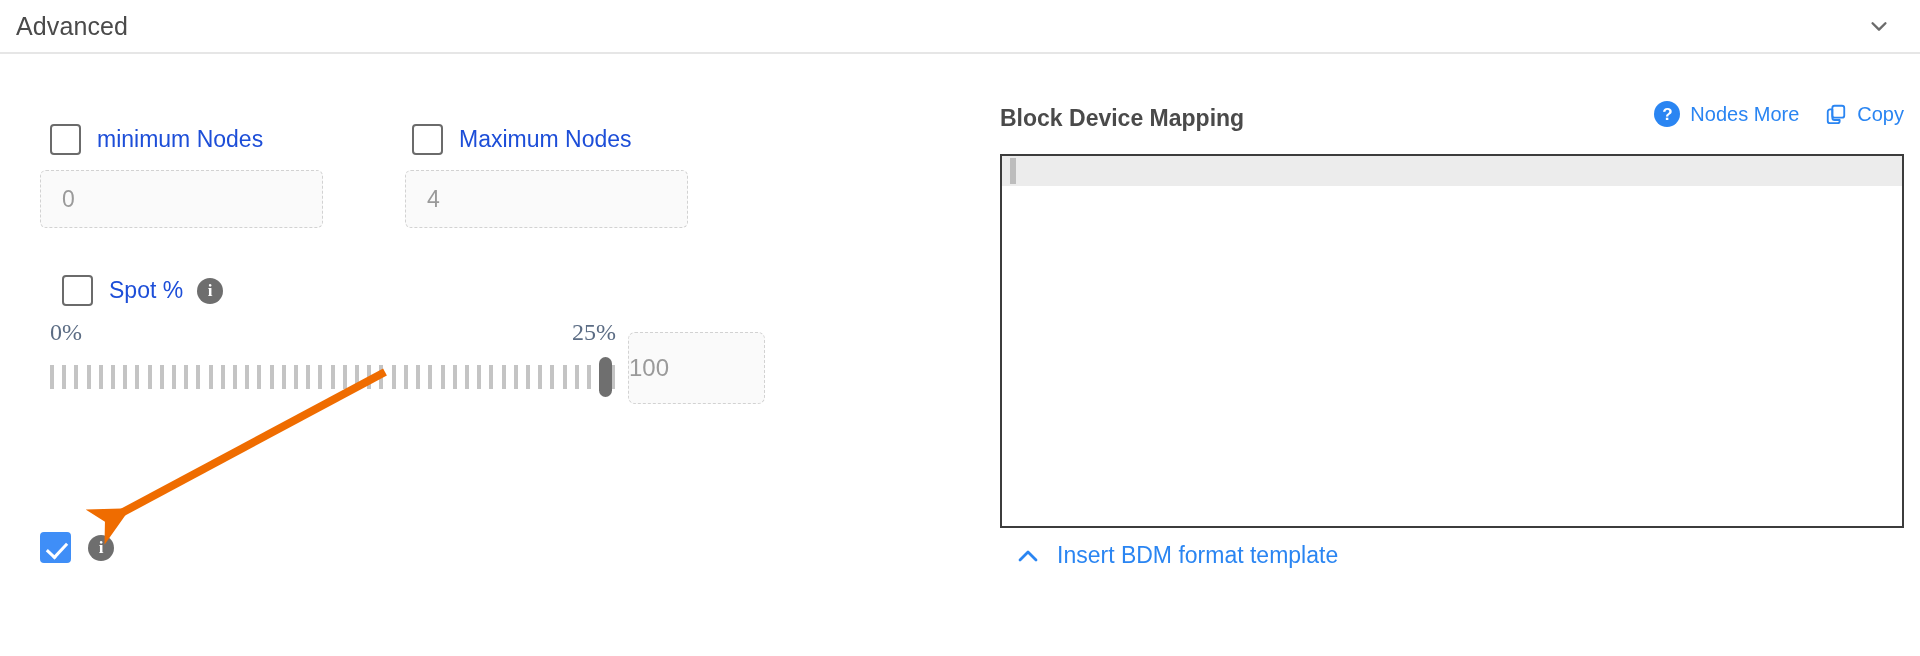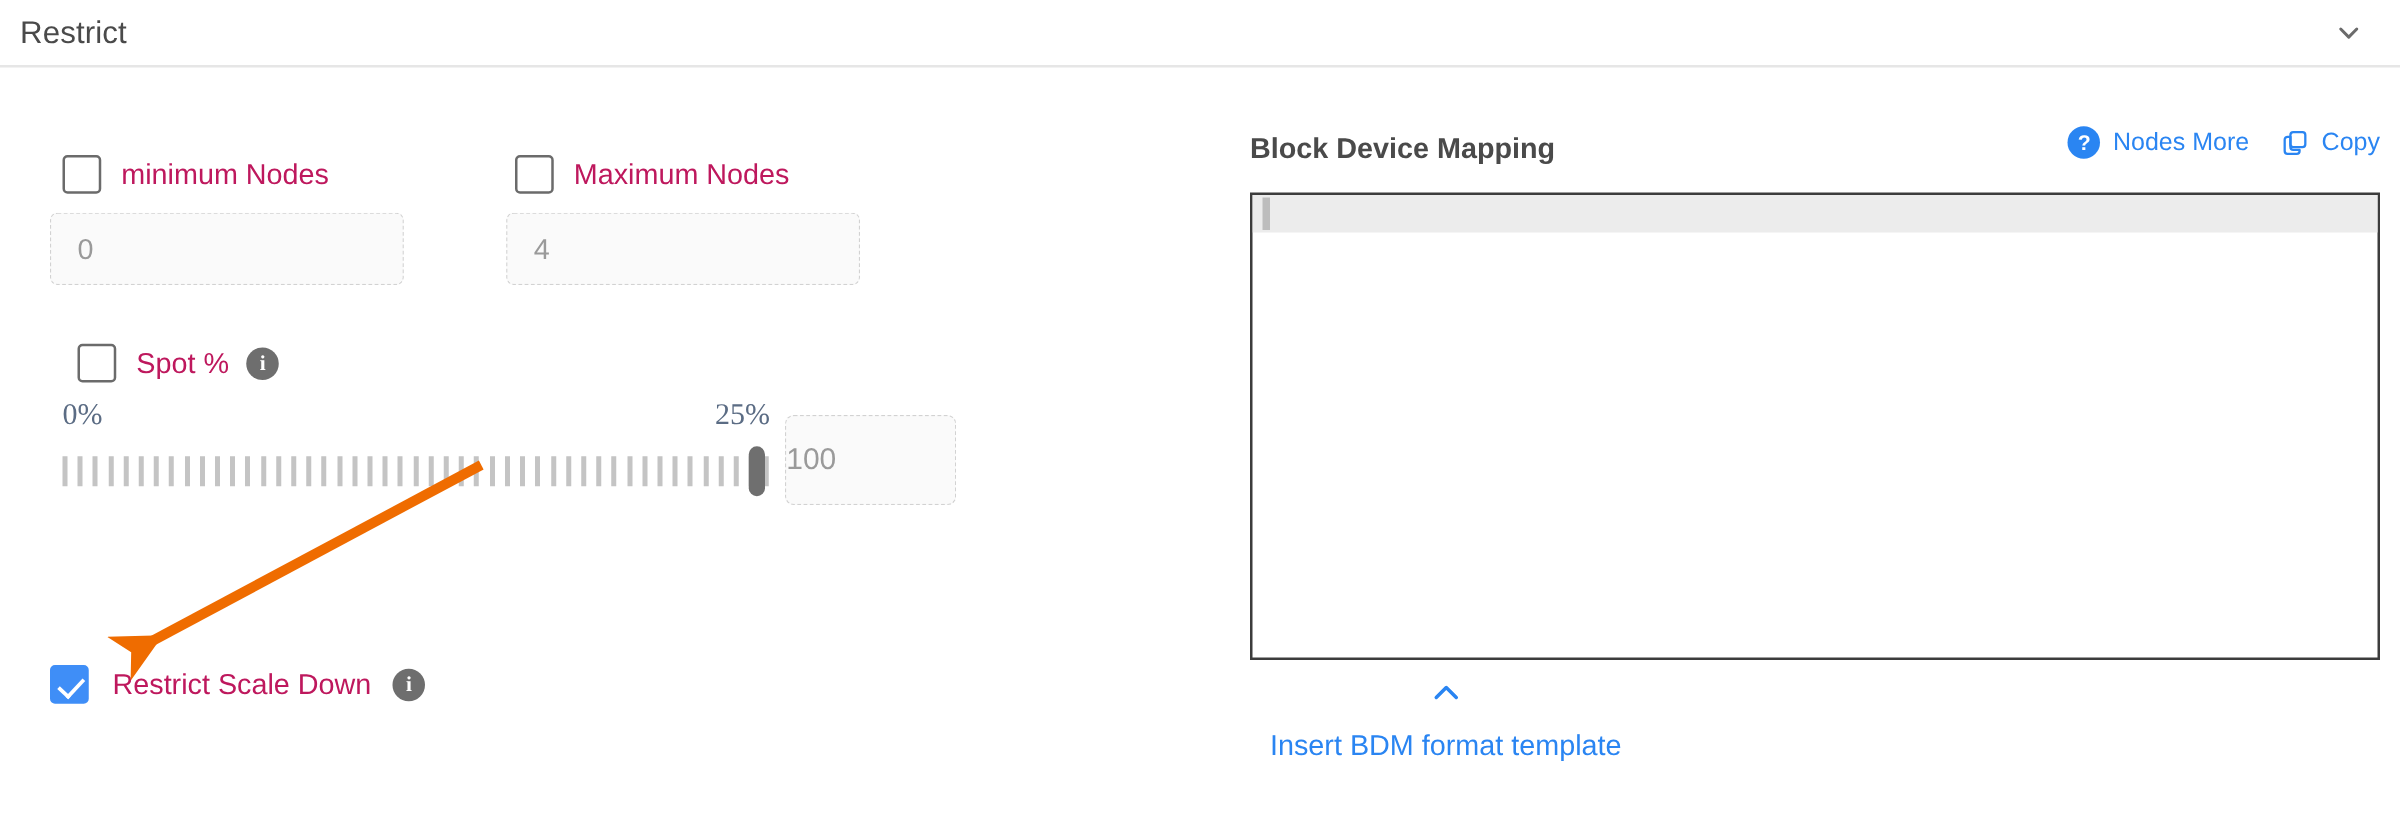--- a/index.html
+++ b/index.html
@@ -77,21 +77,21 @@
     position: absolute;
     left: 9px; top: 4px;
     width: 9px; height: 17px;
     border: solid #ffffff;
     border-width: 0 3.2px 3.2px 0;
     transform: rotate(43deg);
   }
   .cb-label {
     margin-left: 16px;
     font-size: 23px;
-    color: #be185d;
+    color: #1d4ed8;
     white-space: nowrap;
   }
 
   .row-inputs {
     position: absolute;
     left: 40px; top: 116px;
     display: flex;
   }
   .ghost-input {
     width: 283px; height: 58px;
@@ -275,39 +275,38 @@
   .insert-link {
     position: absolute;
     left: 16px; top: 488px;
     display: flex;
     align-items: center;
     gap: 17px;
     color: #2a85f2;
     font-size: 23px;
     cursor: pointer;
     white-space: nowrap;
-    flex-direction: column;
   }
   .chev-up { width: 24px; height: 24px; display:block; }
 
   
   .annotation {
     position: absolute;
     left: 0; top: 0;
     width: 1920px; height: 656px;
     pointer-events: none;
   }
 </style>
 </head>
 <body>
 
 <div class="screen">
 
   <div class="section-header">
-    <span class="section-title">Restrict</span>
+    <span class="section-title">Advanced</span>
     <button class="chevron-btn">
       <svg class="chev-down" viewBox="0 0 24 24">
         <path d="M5 9 L12 16 L19 9" fill="none" stroke="#6b6b6b" stroke-width="2.6" stroke-linecap="round" stroke-linejoin="round"></path>
       </svg>
     </button>
   </div>
 
   <div class="left-col">
 
     <div class="row-checkboxes">
@@ -387,21 +386,20 @@
             <div class="tick"></div>
             <div class="tick"></div>
           </div>
         <div class="slider-thumb"></div>
       </div>
       <div class="slider-value-input">100</div>
     </div>
 
     <div class="row-restrict">
       <div class="checkbox checked"></div>
-      <span class="cb-label">Restrict Scale Down</span>
       <span class="info-icon">i</span>
     </div>
   </div>
 
   <div class="right-col">
 
     <div class="bdm-header">
       <span class="bdm-title">Block Device Mapping</span>
       <div class="bdm-actions">
         <div class="action-link">

